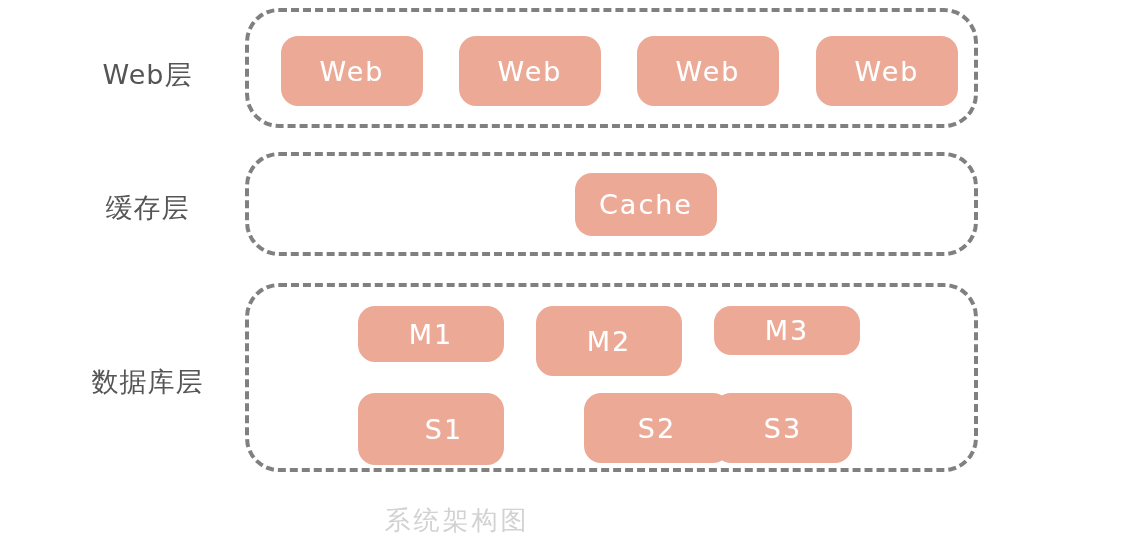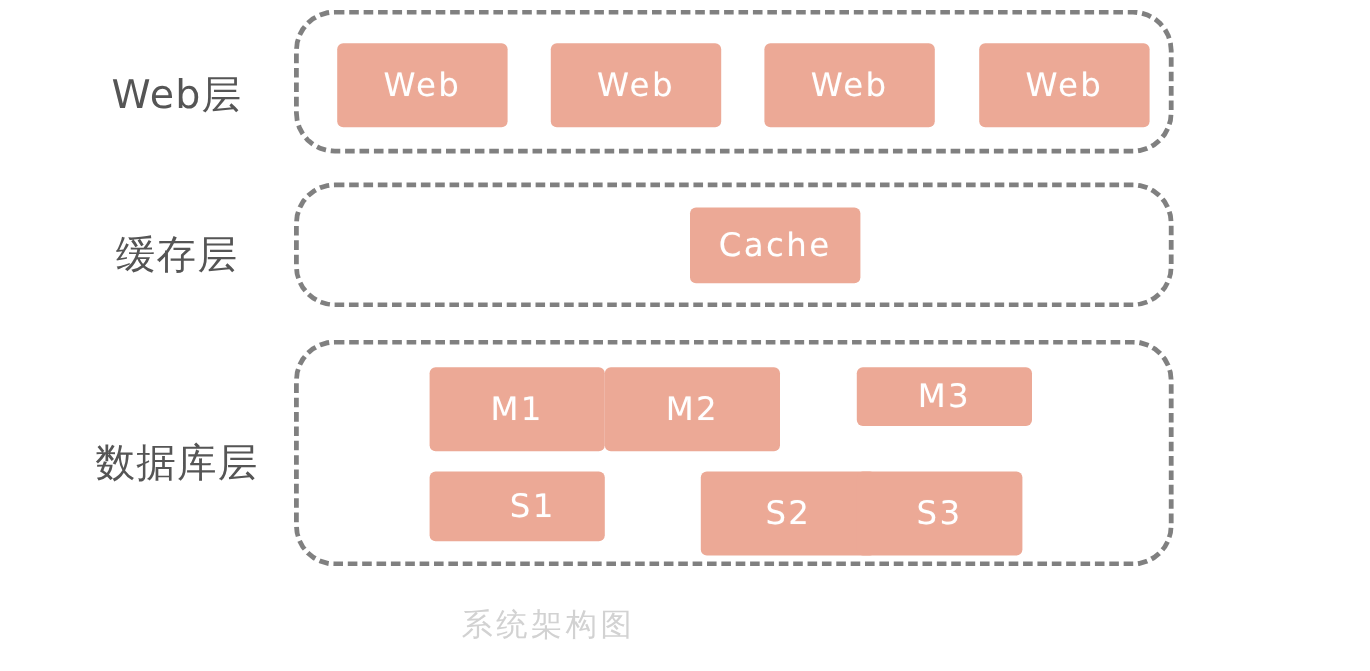--- a/index.html
+++ b/index.html
@@ -30,21 +30,21 @@
     width: 1142px;
   }
 
   
   .layer-label {
     position: absolute;
     left: 60px;
     width: 175px;
     text-align: center;
     color: #555555;
-    font-size: 33px;
+    font-size: 27px;
     font-family: "DejaVu Sans", "Liberation Sans", sans-serif;
     letter-spacing: 1px;
     white-space: nowrap;
   }
 
   
   .layer-box {
     position: absolute;
     left: 245px;
     width: 733px;
@@ -52,21 +52,21 @@
     border: 4px dashed #808080;
     border-radius: 34px;
     background: transparent;
   }
 
   
   .node {
     position: absolute;
     box-sizing: border-box;
     background: #eca996;
-    border-radius: 5px;
+    border-radius: 17px;
     color: #ffffff;
     font-size: 27px;
     letter-spacing: 2px;
     display: flex;
     align-items: center;
     justify-content: center;
     font-family: "DejaVu Sans", "Liberation Sans", sans-serif;
     text-shadow: 0 0 1px rgba(255,255,255,0.35);
   }
 
@@ -108,24 +108,24 @@
 
     <div class="node" style="left:541px;top:173px;width:142px;height:63px;margin-left:34px;">Cache</div>
   </div>
 
   <div class="layer-row" style="top:0px;height:0px;">
 
     <div class="layer-label" style="top:364px;font-family:Liberation Mono, monospace;">数据库层</div>
 
     <div class="layer-box" style="top:283px;height:189px;"></div>
 
-    <div class="node" style="left:358px;top:306px;width:146px;height:70px;">M1</div>
-    <div class="node" style="left:504px;top:306px;width:146px;height:70px;">M2</div>
+    <div class="node" style="left:358px;top:306px;width:146px;height:56px;">M1</div>
+    <div class="node" style="left:536px;top:306px;width:146px;height:70px;">M2</div>
     <div class="node" style="left:714px;top:306px;width:146px;height:49px;">M3</div>
 
-    <div class="node" style="left:358px;top:393px;width:146px;height:58px;padding-left:26px;">S1</div>
+    <div class="node" style="left:358px;top:393px;width:146px;height:72px;padding-left:26px;">S1</div>
     <div class="node" style="left:536px;top:393px;width:146px;height:70px;margin-left:48px;">S2</div>
     <div class="node" style="left:714px;top:393px;width:138px;height:70px;">S3</div>
   </div>
 
   <div id="caption">系统架构图</div>
 
 </div>
 
 </body></html>

